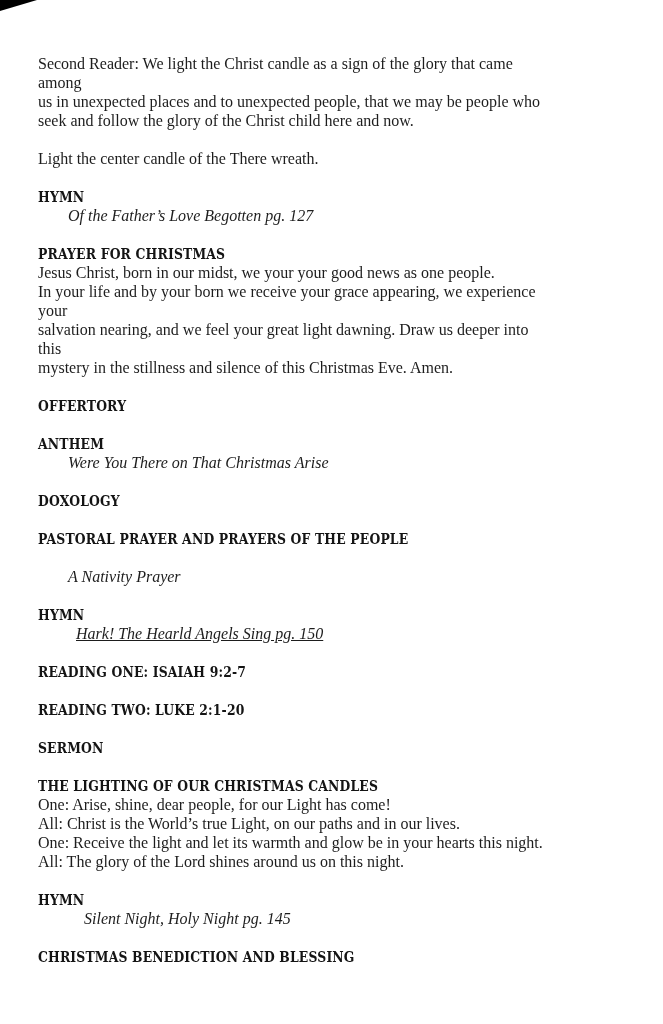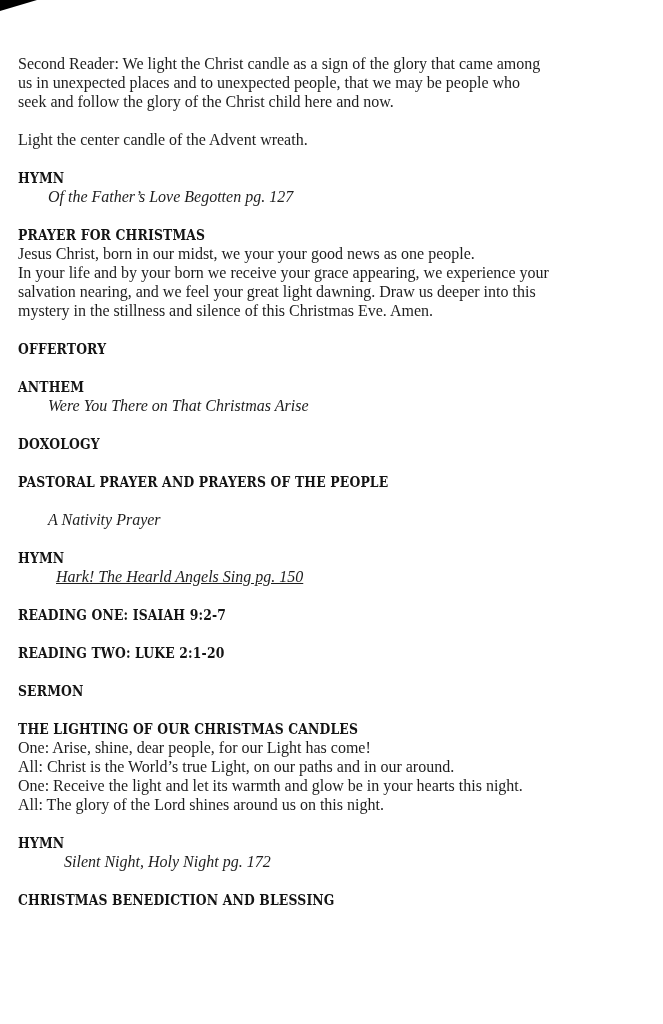--- a/index.html
+++ b/index.html
@@ -5,21 +5,21 @@
   html, body {
     margin: 0;
     padding: 0;
     background: #ffffff;
   }
   .page {
     position: relative;
     width: 588px;
     height: 1024px;
     box-sizing: border-box;
-    padding: 54px 34px 0 18px;
+    padding: 54px 34px 0 38px;
     background: #ffffff;
     overflow: hidden;
     font-family: "Liberation Serif", serif;
     font-size: 16px;
     line-height: 19px;
     color: #1d1d1d;
   }
   .corner-artifact {
     position: absolute;
     top: 0;
@@ -59,21 +59,21 @@
 </head>
 <body>
 
 <div class="page">
   <div class="corner-artifact"></div>
 
   <div class="block pre">Second Reader: We light the Christ candle as a sign of the glory that came among
 us in unexpected places and to unexpected people, that we may be people who
 seek and follow the glory of the Christ child here and now.</div>
 
-  <div class="block">Light the center candle of the Advent wreath.</div>
+  <div class="block">Light the center candle of the There wreath.</div>
 
   <div class="block">
     <div><span class="heading">HYMN</span></div>
     <div class="hymn-title">Of the Father’s Love Begotten pg. 127</div>
   </div>
 
   <div class="block">
     <div><span class="heading">PRAYER FOR CHRISTMAS</span></div>
     <div>Jesus Christ, born in our midst, we your your good news as one people.</div>
     <div class="pre"><span>In your life and by your born we receive your grace appearing, we experience your
@@ -116,26 +116,26 @@
     <div><span class="heading">READING TWO: LUKE 2:1-20</span></div>
   </div>
 
   <div class="block">
     <div><span class="heading">SERMON</span></div>
   </div>
 
   <div class="block">
     <div><span class="heading">THE LIGHTING OF OUR CHRISTMAS CANDLES</span></div>
     <div class="resp-line">One: Arise, shine, dear people, for our Light has come!</div>
-    <div class="resp-line bold">All: Christ is the World’s true Light, on our paths and in our around.</div>
+    <div class="resp-line bold">All: Christ is the World’s true Light, on our paths and in our lives.</div>
     <div class="resp-line">One: Receive the light and let its warmth and glow be in your hearts this night.</div>
     <div class="resp-line bold">All: The glory of the Lord shines around us on this night.</div>
   </div>
 
   <div class="block">
     <div><span class="heading">HYMN</span></div>
-    <div class="hymn-title indent-c">Silent Night, Holy Night pg. 172</div>
+    <div class="hymn-title indent-c">Silent Night, Holy Night pg. 145</div>
   </div>
 
   <div class="block">
     <div><span class="heading">CHRISTMAS BENEDICTION AND BLESSING</span></div>
   </div>
 </div>
 
 </body></html>

